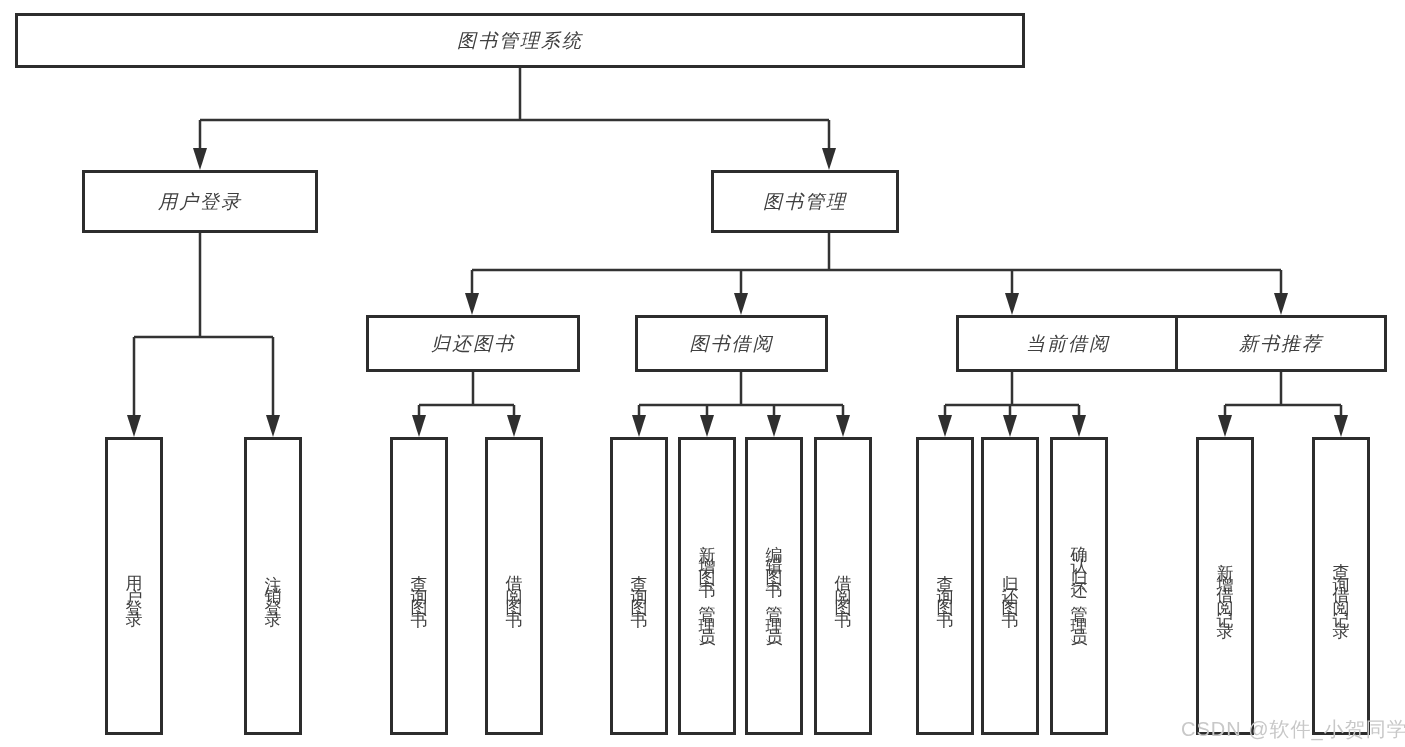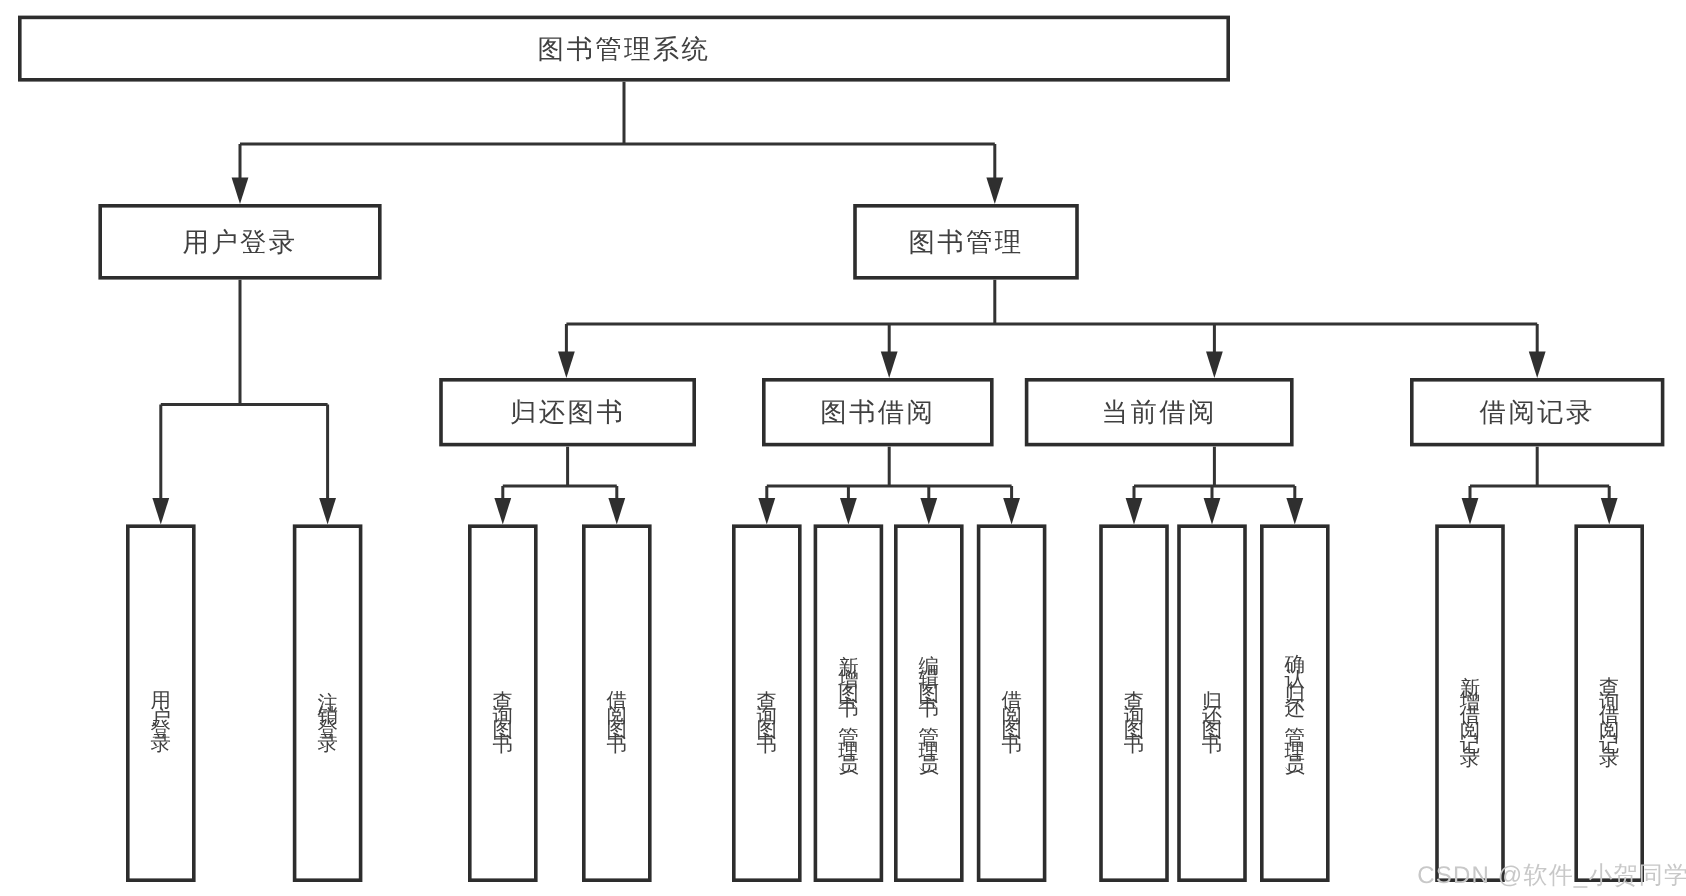--- a/index.html
+++ b/index.html
@@ -14,23 +14,24 @@
   .node{
     position:absolute;
     box-sizing:border-box;
     background:#ffffff;
     border:3px solid #2d2d2d;
     display:flex;align-items:center;justify-content:center;
     color:#404040;
     z-index:1;
   }
   .node .h-label{
-    font-size:22px;
+    font-size:19px;
     letter-spacing:2px;
     white-space:nowrap;
+    font-style:italic;
   }
   .leaf{
     width:58px;height:298px;top:437px;
   }
   .leaf .v-label{
     writing-mode:vertical-rl;
     text-orientation:mixed;
     display:block;
     font-size:17px;
     letter-spacing:12px;
@@ -95,25 +96,25 @@
   <div class="node" style="left:711px;top:170px;width:188px;height:63px">
     <span class="h-label">图书管理</span>
   </div>
 
   <div class="node" style="left:366px;top:315px;width:214px;height:57px">
     <span class="h-label">归还图书</span>
   </div>
   <div class="node" style="left:635px;top:315px;width:193px;height:57px">
     <span class="h-label">图书借阅</span>
   </div>
-  <div class="node" style="left:854px;top:315px;width:224px;height:57px">
+  <div class="node" style="left:956px;top:315px;width:224px;height:57px">
     <span class="h-label">当前借阅</span>
   </div>
   <div class="node" style="left:1175px;top:315px;width:212px;height:57px">
-    <span class="h-label">借阅记录</span>
+    <span class="h-label">新书推荐</span>
   </div>
 
   <div class="node leaf" style="left:105px">
     <span class="v-label">用户登录</span>
   </div>
   <div class="node leaf" style="left:244px">
     <span class="v-label">注销登录</span>
   </div>
 
   <div class="node leaf" style="left:390px">

